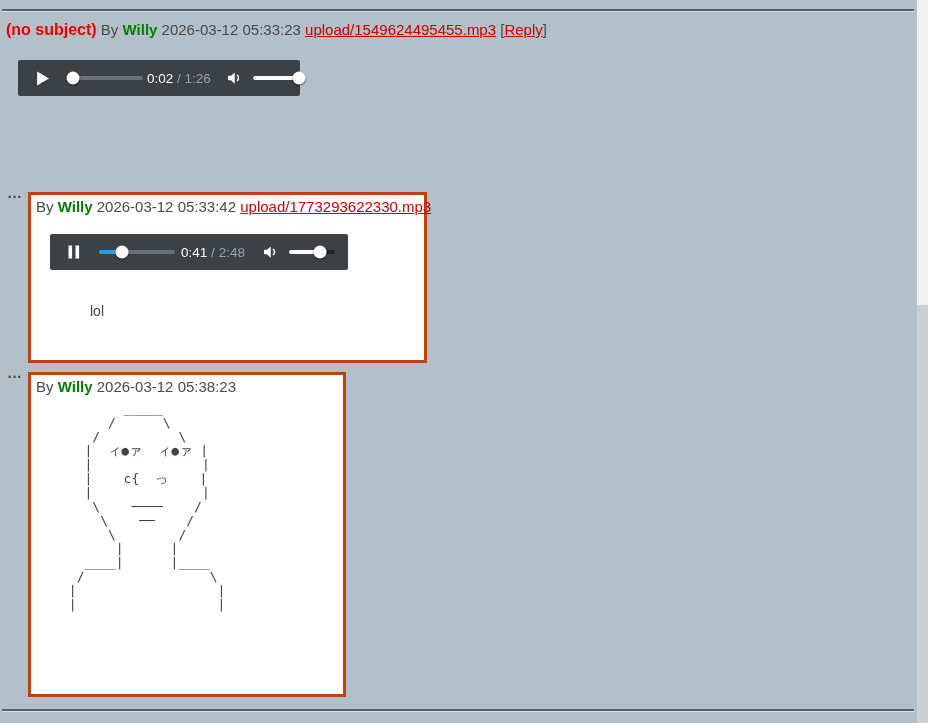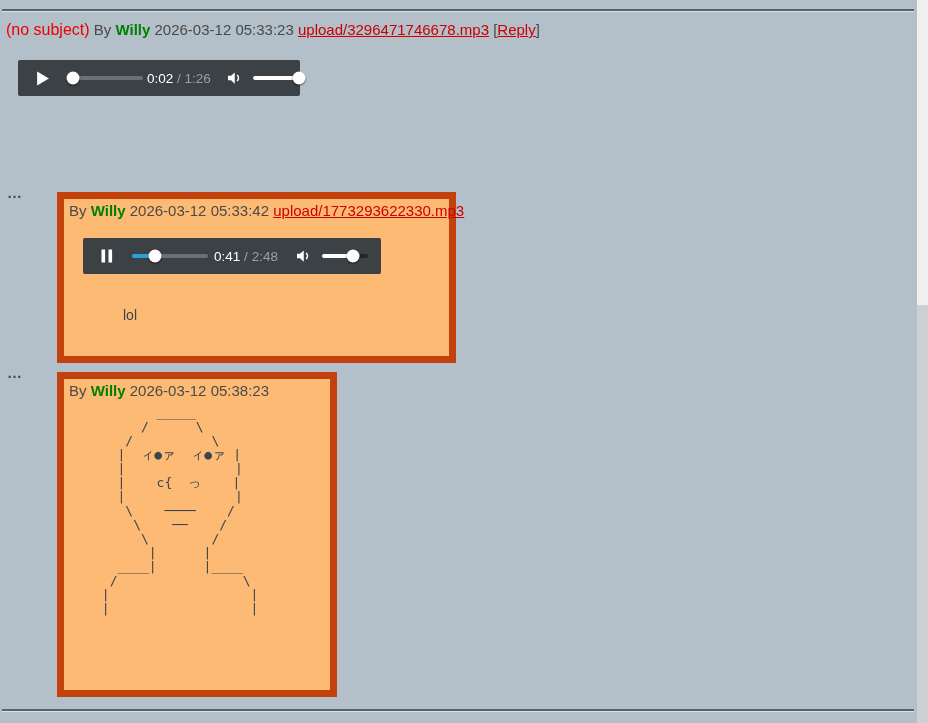--- a/index.html
+++ b/index.html
@@ -7,21 +7,21 @@
   body { font-family:"Liberation Sans", sans-serif; overflow:hidden; }
   .page { position:relative; width:928px; height:723px; background:#b3bfc9; }
 
   .hrule { position:absolute; left:2px; width:912px; height:2px;
            background:#5d6166; box-shadow:0 1px 0 rgba(235,238,242,.7); }
   .hrule.top { top:9px; }
   .hrule.bottom { top:709px; }
 
   
   .subject-line { position:absolute; left:6px; top:21px; font-size:15px; color:#4a4a4a; white-space:nowrap; }
-  .subject { color:#ee0000; font-weight:normal; font-size:16px; }
+  .subject { color:#ee0000; font-weight:bold; font-size:16px; }
   .author { color:#008000; font-weight:bold; }
   .file-link, .reply-link { color:#cc0000; text-decoration:underline; cursor:pointer; }
   .bracket { color:#4a4a4a; }
 
   
   .player { position:absolute; height:36px; background:#3c4146; border-radius:2px;
             display:flex; align-items:center; padding:0 13px; }
   .p-btn { width:22px; height:22px; border:none; background:transparent; cursor:pointer;
            display:flex; align-items:center; justify-content:center; padding:0; flex:none; }
   .slider { position:relative; height:4px; border-radius:2px; flex:none; cursor:pointer; }
@@ -39,23 +39,23 @@
   .player-2 { left:19px; top:39px; width:298px; }
 
   
   .kita { position:absolute; left:40px; top:128px; font-size:15px; color:#3a454d; }
 
   .collapse-marker { position:absolute; left:7px; font-size:15px; font-weight:bold; color:#4a4a4a;
                      letter-spacing:1px; cursor:pointer; line-height:10px; }
   .marker-1 { top:188px; }
   .marker-2 { top:368px; }
 
-  .reply-box { position:absolute; background:#fdba74; border:7px solid #c2410c;margin-left:29px; }
+  .reply-box { position:absolute; background:#ffffff; border:3px solid #c2410c; }
   .reply-1 { left:28px; top:192px; width:399px; height:171px; }
-  .reply-2 { left:28px; top:372px; width:280px; height:325px; }
+  .reply-2 { left:28px; top:372px; width:318px; height:325px; }
   .reply-header { padding:3px 5px; font-size:15px; color:#4a4a4a; white-space:nowrap; }
 
   .lol-body { position:absolute; left:59px; top:108px; font-size:14px; color:#3a454d; }
 
   .ascii-art { margin:4px 0 0 30px; font-family:"DejaVu Sans Mono", monospace;
                font-size:13px; line-height:14px; color:#3a454d; white-space:pre; }
 
   
   .scrollbar { position:absolute; right:0; top:0; width:11px; height:723px; background:#f0f0f0; }
   .scroll-thumb { position:absolute; left:0; width:11px; top:305px; height:418px; background:#cdcfd2; cursor:pointer; }
@@ -65,21 +65,21 @@
 
 <div class="page">
 
   <div class="hrule top"></div>
 
   <div class="subject-line">
     <span class="subject">(no subject)</span>
     <span>By</span>
     <span class="author">Willy</span>
     <span>2026-03-12 05:33:23</span>
-    <a class="file-link">upload/3296471746678.mp3</a>
+    <a class="file-link">upload/1549624495455.mp3</a>
     <span class="bracket">[</span><a class="reply-link">Reply</a><span class="bracket">]</span>
   </div>
 
   <div class="player player-1">
     <button class="p-btn">
       <svg width="15" height="15" viewBox="0 0 14 14">
         <polygon points="2,0.5 13,7 2,13.5" fill="#ffffff"></polygon>
       </svg>
     </button>
     <div class="slider progress-track">

